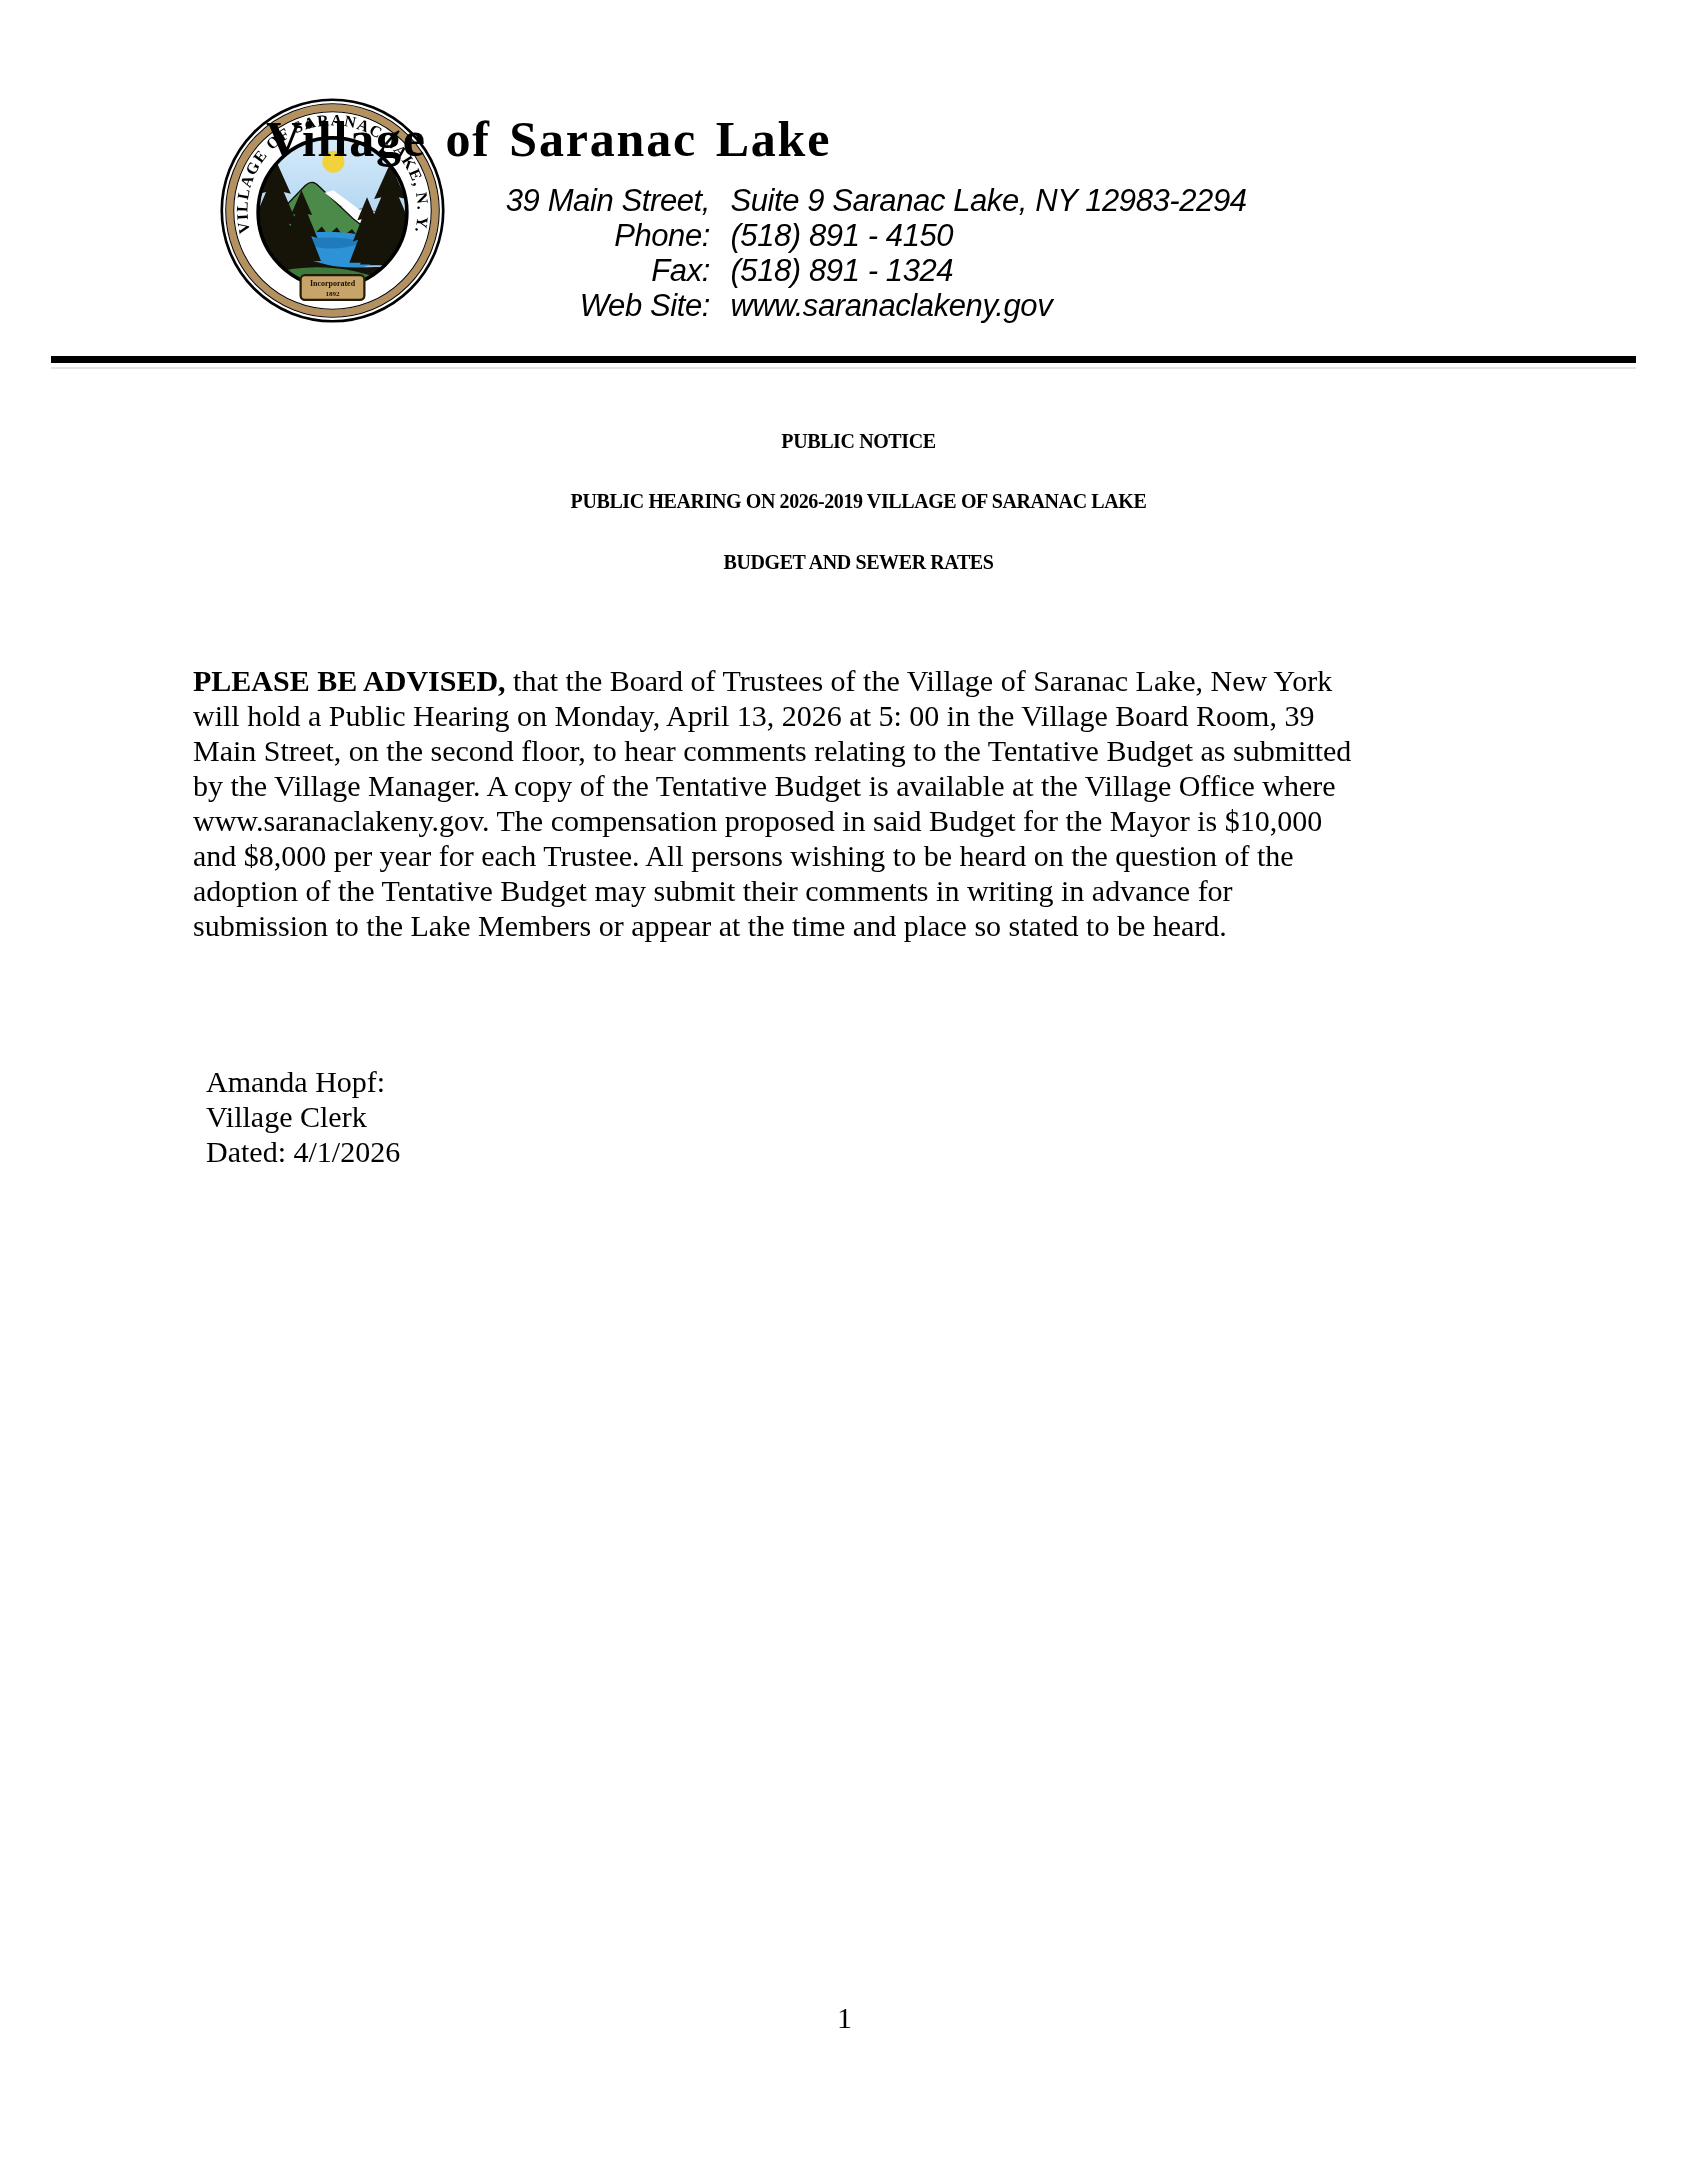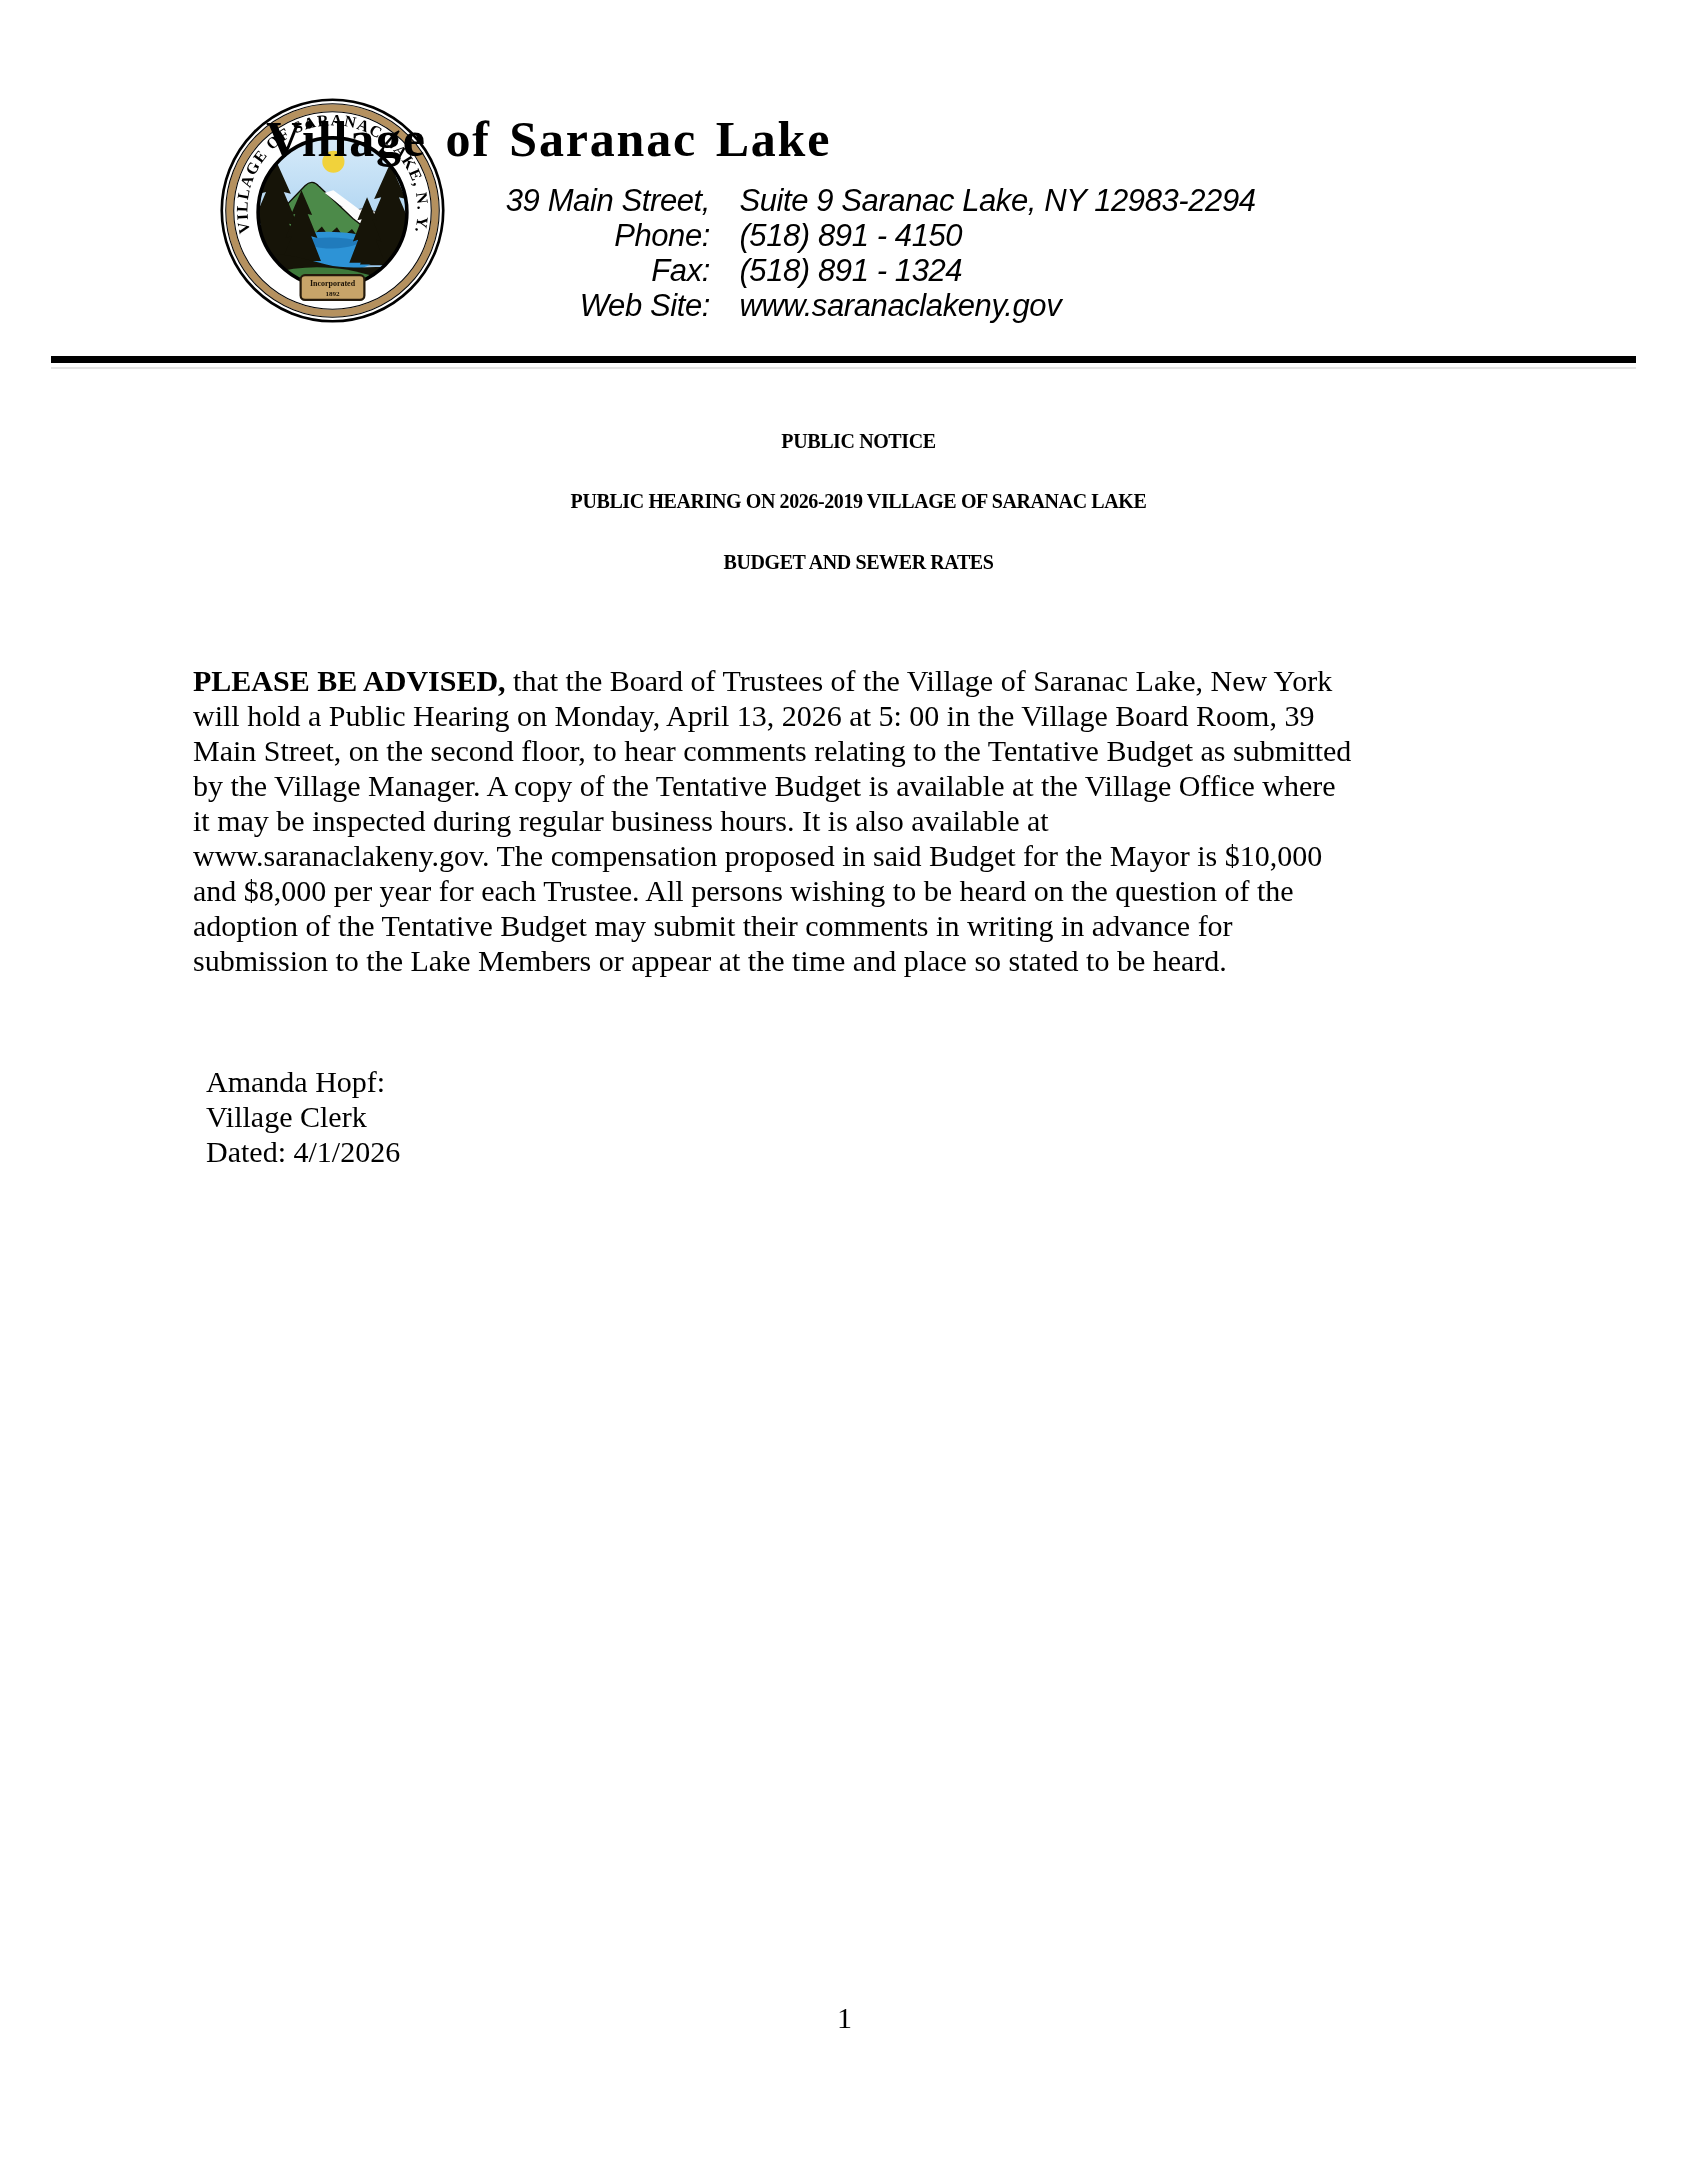--- a/index.html
+++ b/index.html
@@ -34,21 +34,21 @@
   }
   .contact{
     position:absolute;
     left:199px; top:183px; width:1291px;
     font-family:"Liberation Sans", sans-serif;
     font-style:italic;
     font-size:31px;
     line-height:35px;
     letter-spacing:-0.4px;
   }
-  .contact-row{display:flex;gap:9px;}
+  .contact-row{display:flex;}
   .contact-label{width:511px;text-align:right;white-space:pre;}
   .contact-value{margin-left:20.4px;white-space:pre;}
   .rule{
     position:absolute;
     left:51px; top:356px;
     width:1585px; height:7px;
     background:#000;
   }
   .rule-shadow{
     position:absolute;
@@ -182,21 +182,20 @@
 
   <p class="notice-heading nh1">PUBLIC NOTICE</p>
   <p class="notice-heading nh2">PUBLIC HEARING ON 2026-2019 VILLAGE OF SARANAC LAKE</p>
   <p class="notice-heading nh3">BUDGET AND SEWER RATES</p>
 
   <div class="notice-body">
     <div class="body-line"><strong>PLEASE BE ADVISED,</strong><span> that the Board of Trustees of the Village of Saranac Lake, New York</span></div>
     <div class="body-line">will hold a Public Hearing on Monday, April 13, 2026 at 5: 00 in the Village Board Room, 39</div>
     <div class="body-line">Main Street, on the second floor, to hear comments relating to the Tentative Budget as submitted</div>
     <div class="body-line">by the Village Manager. A copy of the Tentative Budget is available at the Village Office where</div>
-    <div class="body-line">it may be inspected during regular business hours. It is also available at</div>
     <div class="body-line">www.saranaclakeny.gov. The compensation proposed in said Budget for the Mayor is $10,000</div>
     <div class="body-line">and $8,000 per year for each Trustee. All persons wishing to be heard on the question of the</div>
     <div class="body-line">adoption of the Tentative Budget may submit their comments in writing in advance for</div>
     <div class="body-line">submission to the Lake Members or appear at the time and place so stated to be heard.</div>
   </div>
 
   <div class="signature-block">
     <div class="body-line">Amanda Hopf:</div>
     <div class="body-line">Village Clerk</div>
     <div class="body-line">Dated: 4/1/2026</div>

